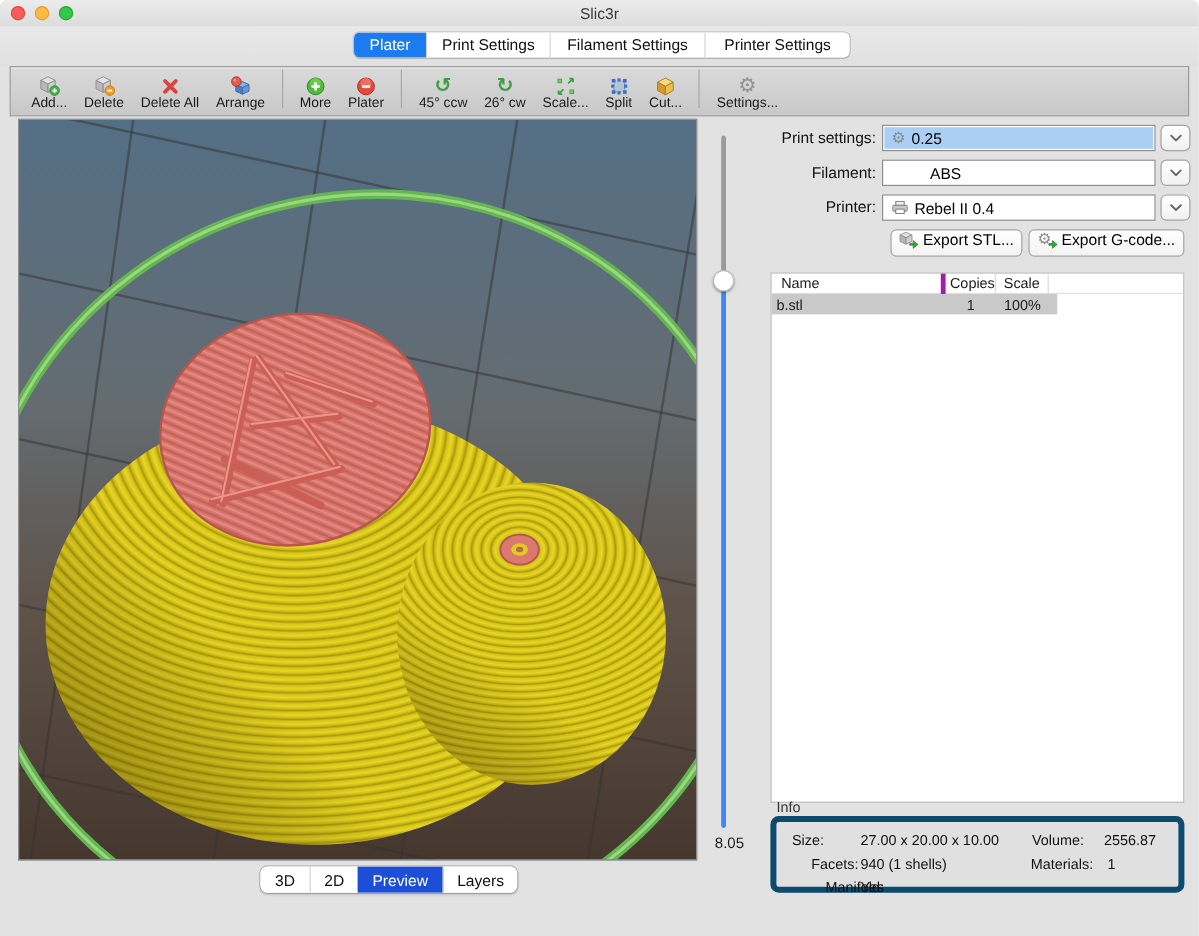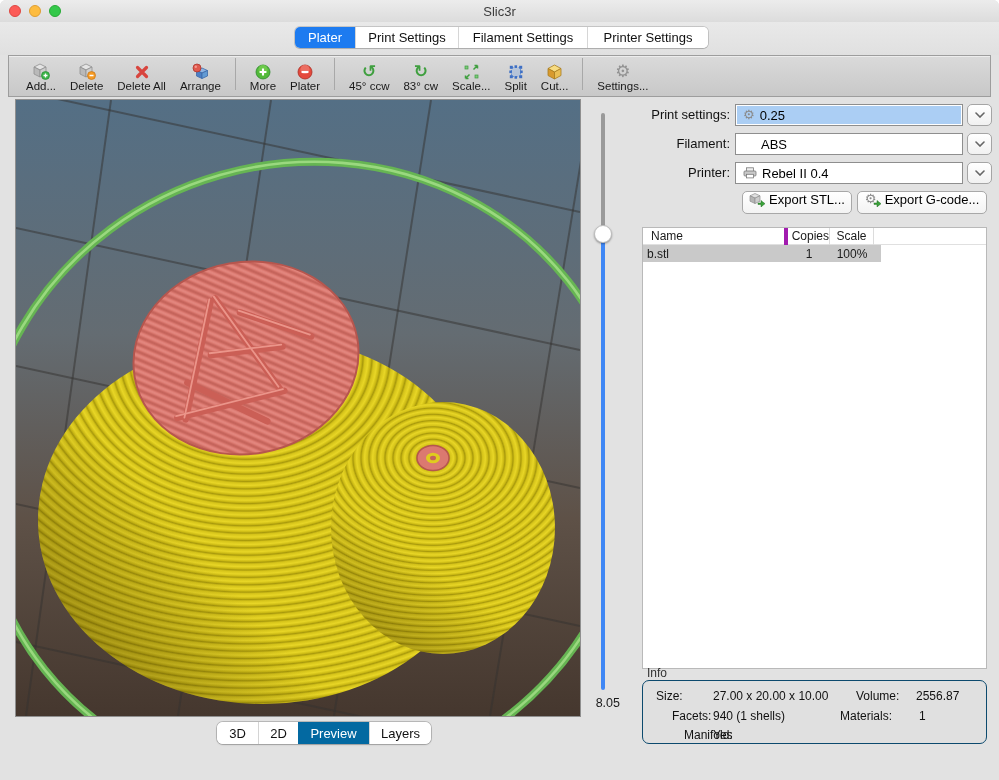--- a/index.html
+++ b/index.html
@@ -53,21 +53,21 @@
     background:#ffffff;border:1px solid #bdbdbd;box-shadow:0 1px 2px rgba(0,0,0,0.35);}
   #slider-value{position:absolute;left:582px;top:696px;width:38px;text-align:right;
     font-size:12.5px;color:#1a1a1a;}
   
   #view-tabs{position:absolute;left:217px;top:722px;height:22px;display:flex;
     border-radius:6px;overflow:hidden;background:#fff;
     box-shadow:0 0 0 1px rgba(0,0,0,0.18),0 1px 2px rgba(0,0,0,0.15);}
   .vtab{height:22px;display:flex;align-items:center;justify-content:center;
     font-size:13px;color:#111;background:#fff;border-left:1px solid #d4d4d4;}
   .vtab:first-child{border-left:none;}
-  .vtab.active{background:#0369a1;color:#fff;border-left:none;}
+  .vtab.active{background:#1d4ed8;color:#fff;border-left:none;}
   .vtab.v1{width:41px}.vtab.v2{width:40px}.vtab.v3{width:71px}.vtab.v4{width:62px}
   
   #right-panel{position:absolute;left:620px;top:99px;width:372px;height:660px;}
   .prow{position:absolute;height:22px;display:flex;align-items:center;}
   .plabel{position:absolute;width:110px;text-align:right;font-size:13px;color:#111;line-height:22px;}
   .combobox{position:absolute;left:115px;width:228px;height:22px;background:#fff;
     border:1px solid #8e8e8e;display:flex;align-items:center;font-size:13px;color:#000;}
   .combo-inner{flex:1;height:18px;margin:1px;display:flex;align-items:center;padding-left:6px;gap:5px;}
   .combo-inner.selected{background:#abcef4;}
   .combo-gear{font-size:13px;color:#8a8a8a;line-height:14px;}
@@ -87,21 +87,21 @@
   .hc-name{width:145px;padding-left:8px;border-right:4px solid #a21caf;}
   .hc-copies{width:42px;text-align:right;border-right:1px solid #dcdcdc;}
   .hc-scale{width:44px;text-align:center;border-right:1px solid #dcdcdc;}
   #table-row-selected{display:flex;height:17px;width:238px;background:#c9c9c9;align-items:center;}
   .rc-name{width:145px;padding-left:4px;}
   .rc-copies{width:42px;text-align:center;}
   .rc-scale{width:44px;text-align:center;}
   
   #info-title{position:absolute;left:27px;top:567px;font-size:12px;color:#333;}
   #info-box{position:absolute;left:22px;top:581px;width:345px;height:64px;
-    background:#e0e0e0;border:1px solid #0c4a6e;border-radius:7px;font-size:12px;color:#111;}
+    background:#e0e0e0;border:5px solid #0c4a6e;border-radius:7px;font-size:12px;color:#111;}
   .info-item{position:absolute;white-space:nowrap;}
 </style>
 </head>
 <body>
 
 <div id="win">
 
   <div id="titlebar">
     <div class="traffic" id="tl-close"></div>
     <div class="traffic" id="tl-min"></div>
@@ -193,21 +193,21 @@
 
     <div class="tdivider"></div>
 
     <div class="titem">
       <span class="ticon glyph-rot">↺</span>
       <span class="tlabel">45° ccw</span>
     </div>
 
     <div class="titem">
       <span class="ticon glyph-rot">↻</span>
-      <span class="tlabel">83° cw</span>
+      <span class="tlabel">26° cw</span>
     </div>
 
     <div class="titem">
       <span class="ticon">
         <svg width="17" height="16" viewBox="0 0 17 16">
           <rect x="2" y="2" width="3" height="3" fill="#7cc87c" stroke="#3f9f3f" stroke-width="0.7"></rect>
           <rect x="12" y="11" width="3" height="3" fill="#7cc87c" stroke="#3f9f3f" stroke-width="0.7"></rect>
           <path d="M10.5,5.5 L14.5,1.5 M14.5,1.5 h-3 M14.5,1.5 v3" stroke="#3f9f3f" stroke-width="1.5" fill="none"></path>
           <path d="M6.5,10.5 L2.5,14.5 M2.5,14.5 h3 M2.5,14.5 v-3" stroke="#3f9f3f" stroke-width="1.5" fill="none"></path>
         </svg>
@@ -371,21 +371,21 @@
       <div class="drop-btn">
         <svg width="10" height="6" viewBox="0 0 10 6">
           <polyline points="1,1 5,5 9,1" fill="none" stroke="#666" stroke-width="1.6" stroke-linecap="round"></polyline>
         </svg>
       </div>
     </div>
 
     <div class="prow" style="top:34px;left:0;width:372px;">
       <div class="plabel">Filament:</div>
       <div class="combobox">
-        <div class="combo-inner" style="padding-left:24px;">
+        <div class="combo-inner" style="padding-left:38px;">
           <span>ABS</span>
         </div>
       </div>
       <div class="drop-btn">
         <svg width="10" height="6" viewBox="0 0 10 6">
           <polyline points="1,1 5,5 9,1" fill="none" stroke="#666" stroke-width="1.6" stroke-linecap="round"></polyline>
         </svg>
       </div>
     </div>
 
@@ -445,20 +445,20 @@
     </div>
 
     <div id="info-title">Info</div>
     <div id="info-box">
       <div class="info-item" style="left:13px;top:8px;">Size:</div>
       <div class="info-item" style="left:70px;top:8px;">27.00 x 20.00 x 10.00</div>
       <div class="info-item" style="left:213px;top:8px;">Volume:</div>
       <div class="info-item" style="left:273px;top:8px;">2556.87</div>
       <div class="info-item" style="left:29px;top:28px;">Facets:</div>
       <div class="info-item" style="left:70px;top:28px;">940 (1 shells)</div>
-      <div class="info-item" style="left:197px;top:28px;text-align:center;">Materials:</div>
+      <div class="info-item" style="left:212px;top:28px;text-align:center;">Materials:</div>
       <div class="info-item" style="left:276px;top:28px;">1</div>
       <div class="info-item" style="left:13px;top:47px;margin-left:28px;">Manifold:</div>
       <div class="info-item" style="left:70px;top:47px;">Yes</div>
     </div>
   </div>
 
 </div>
 
 </body></html>

